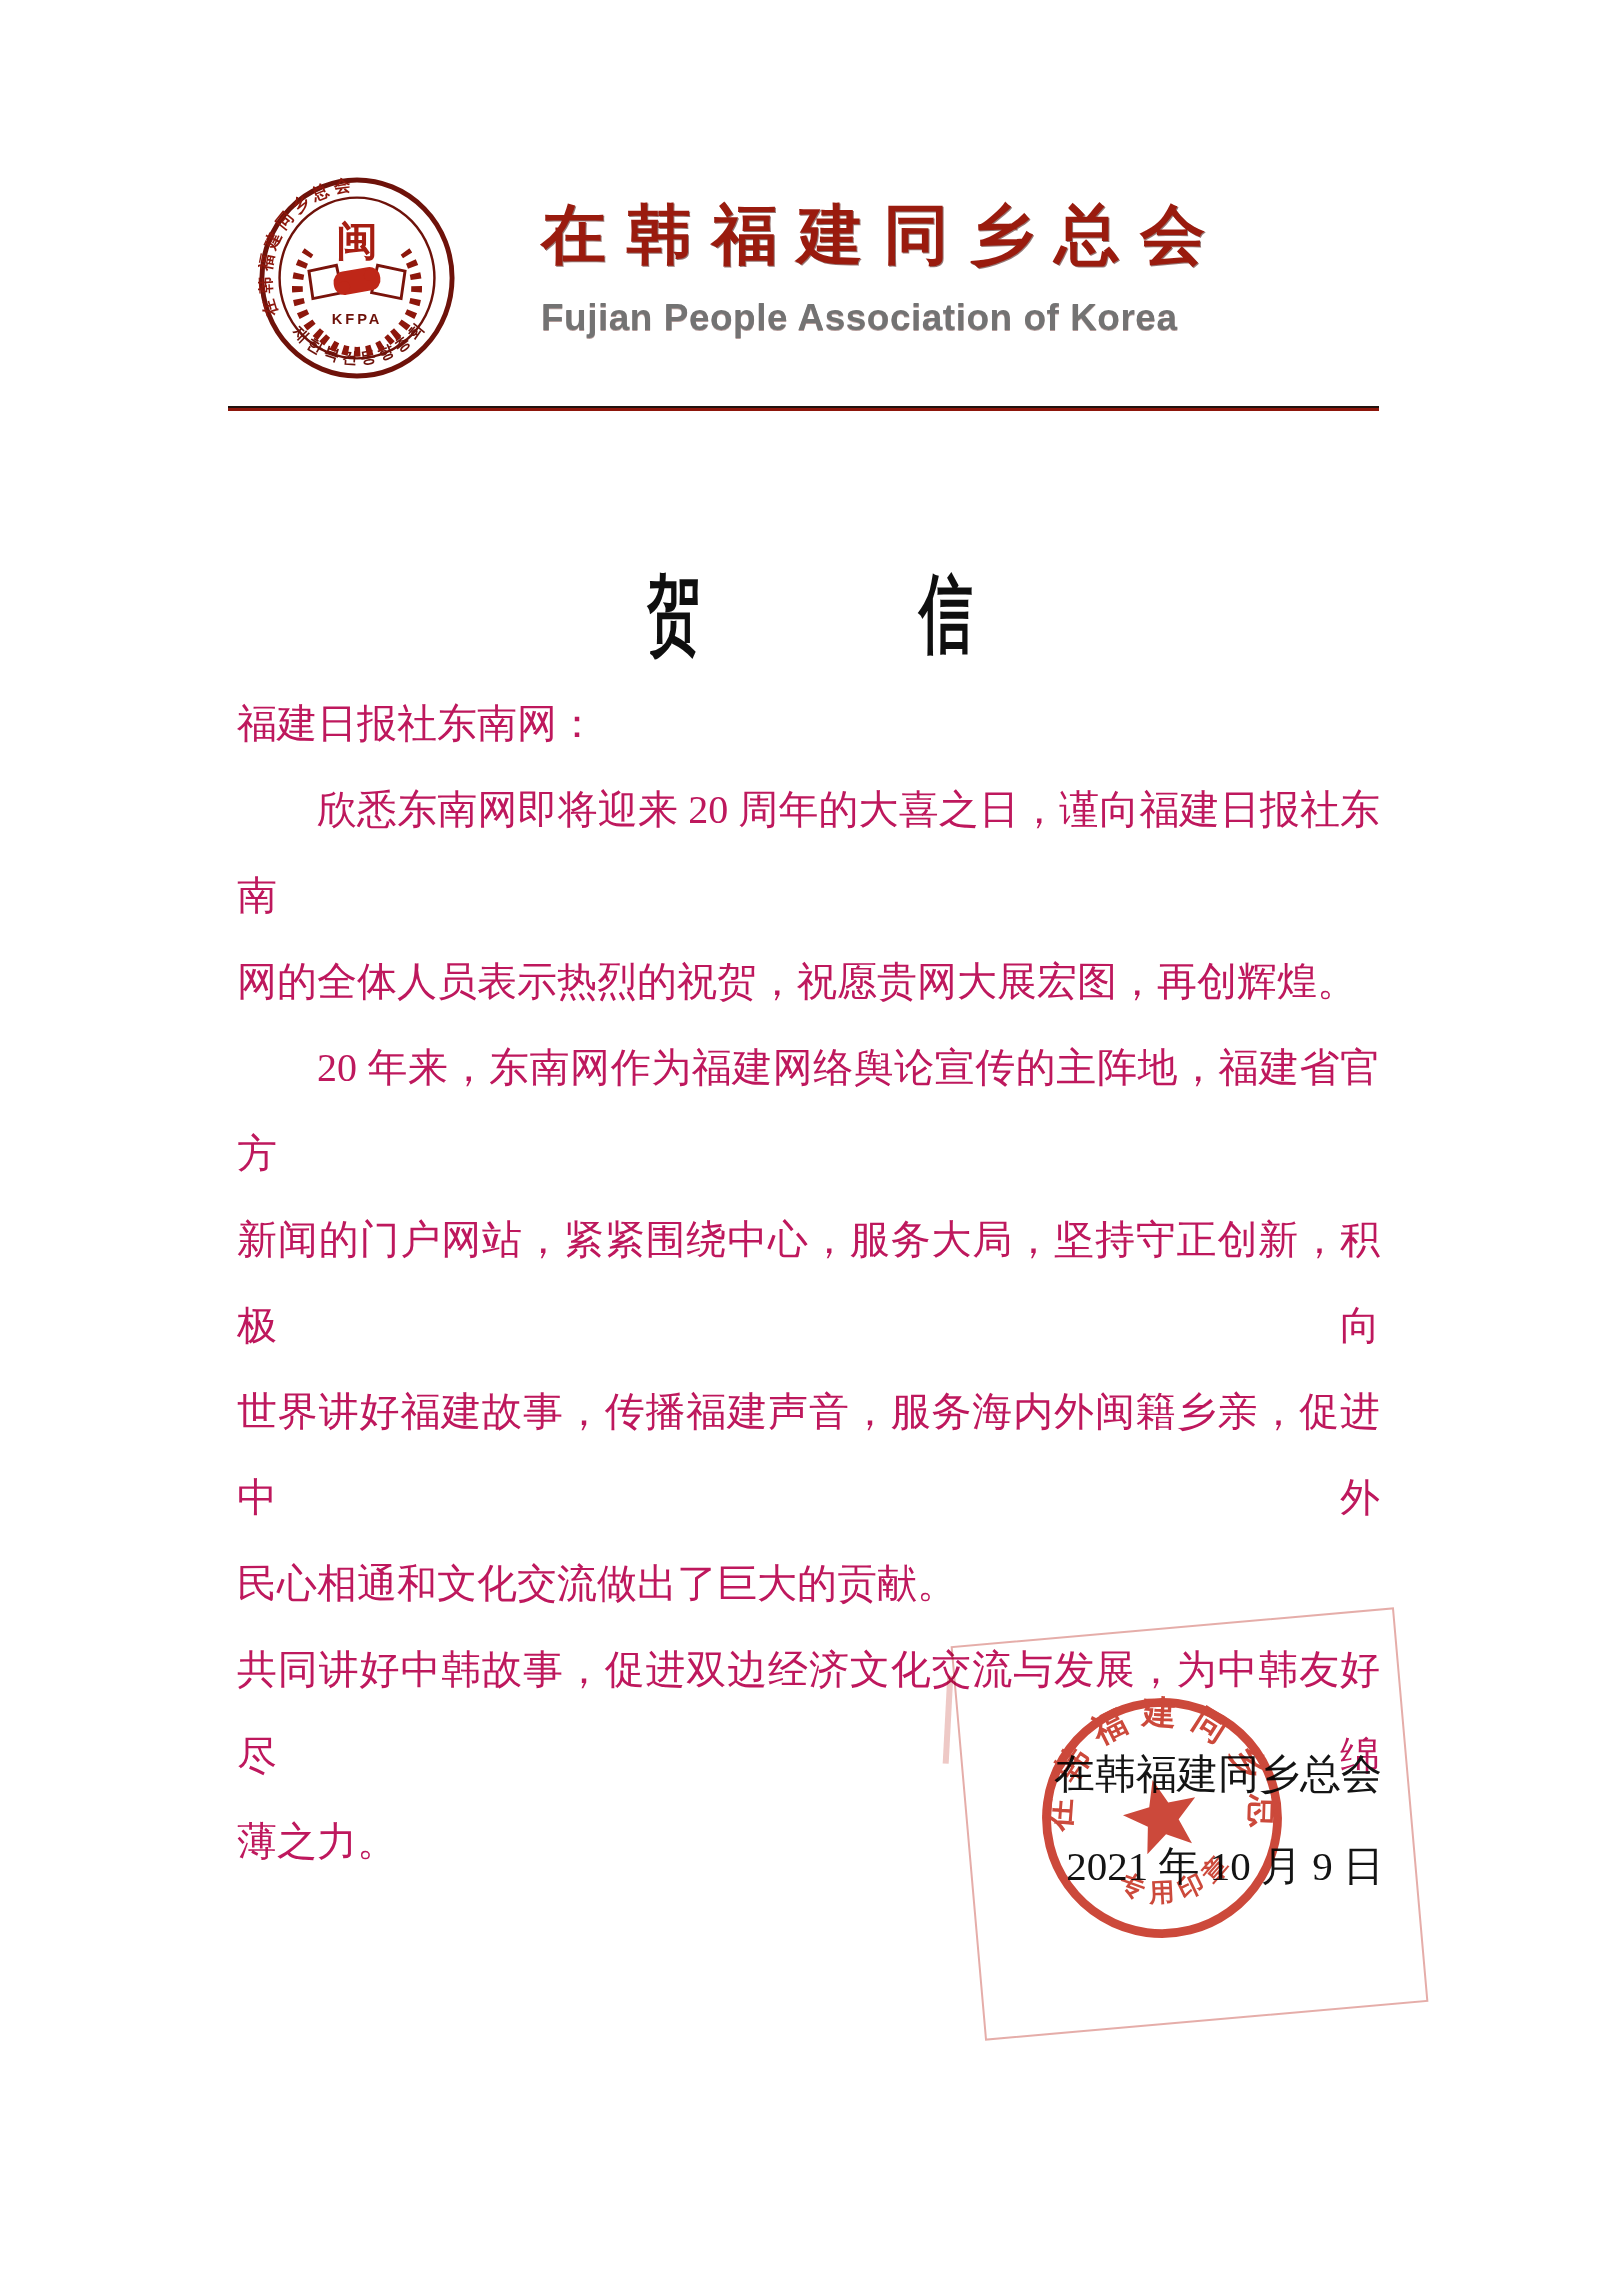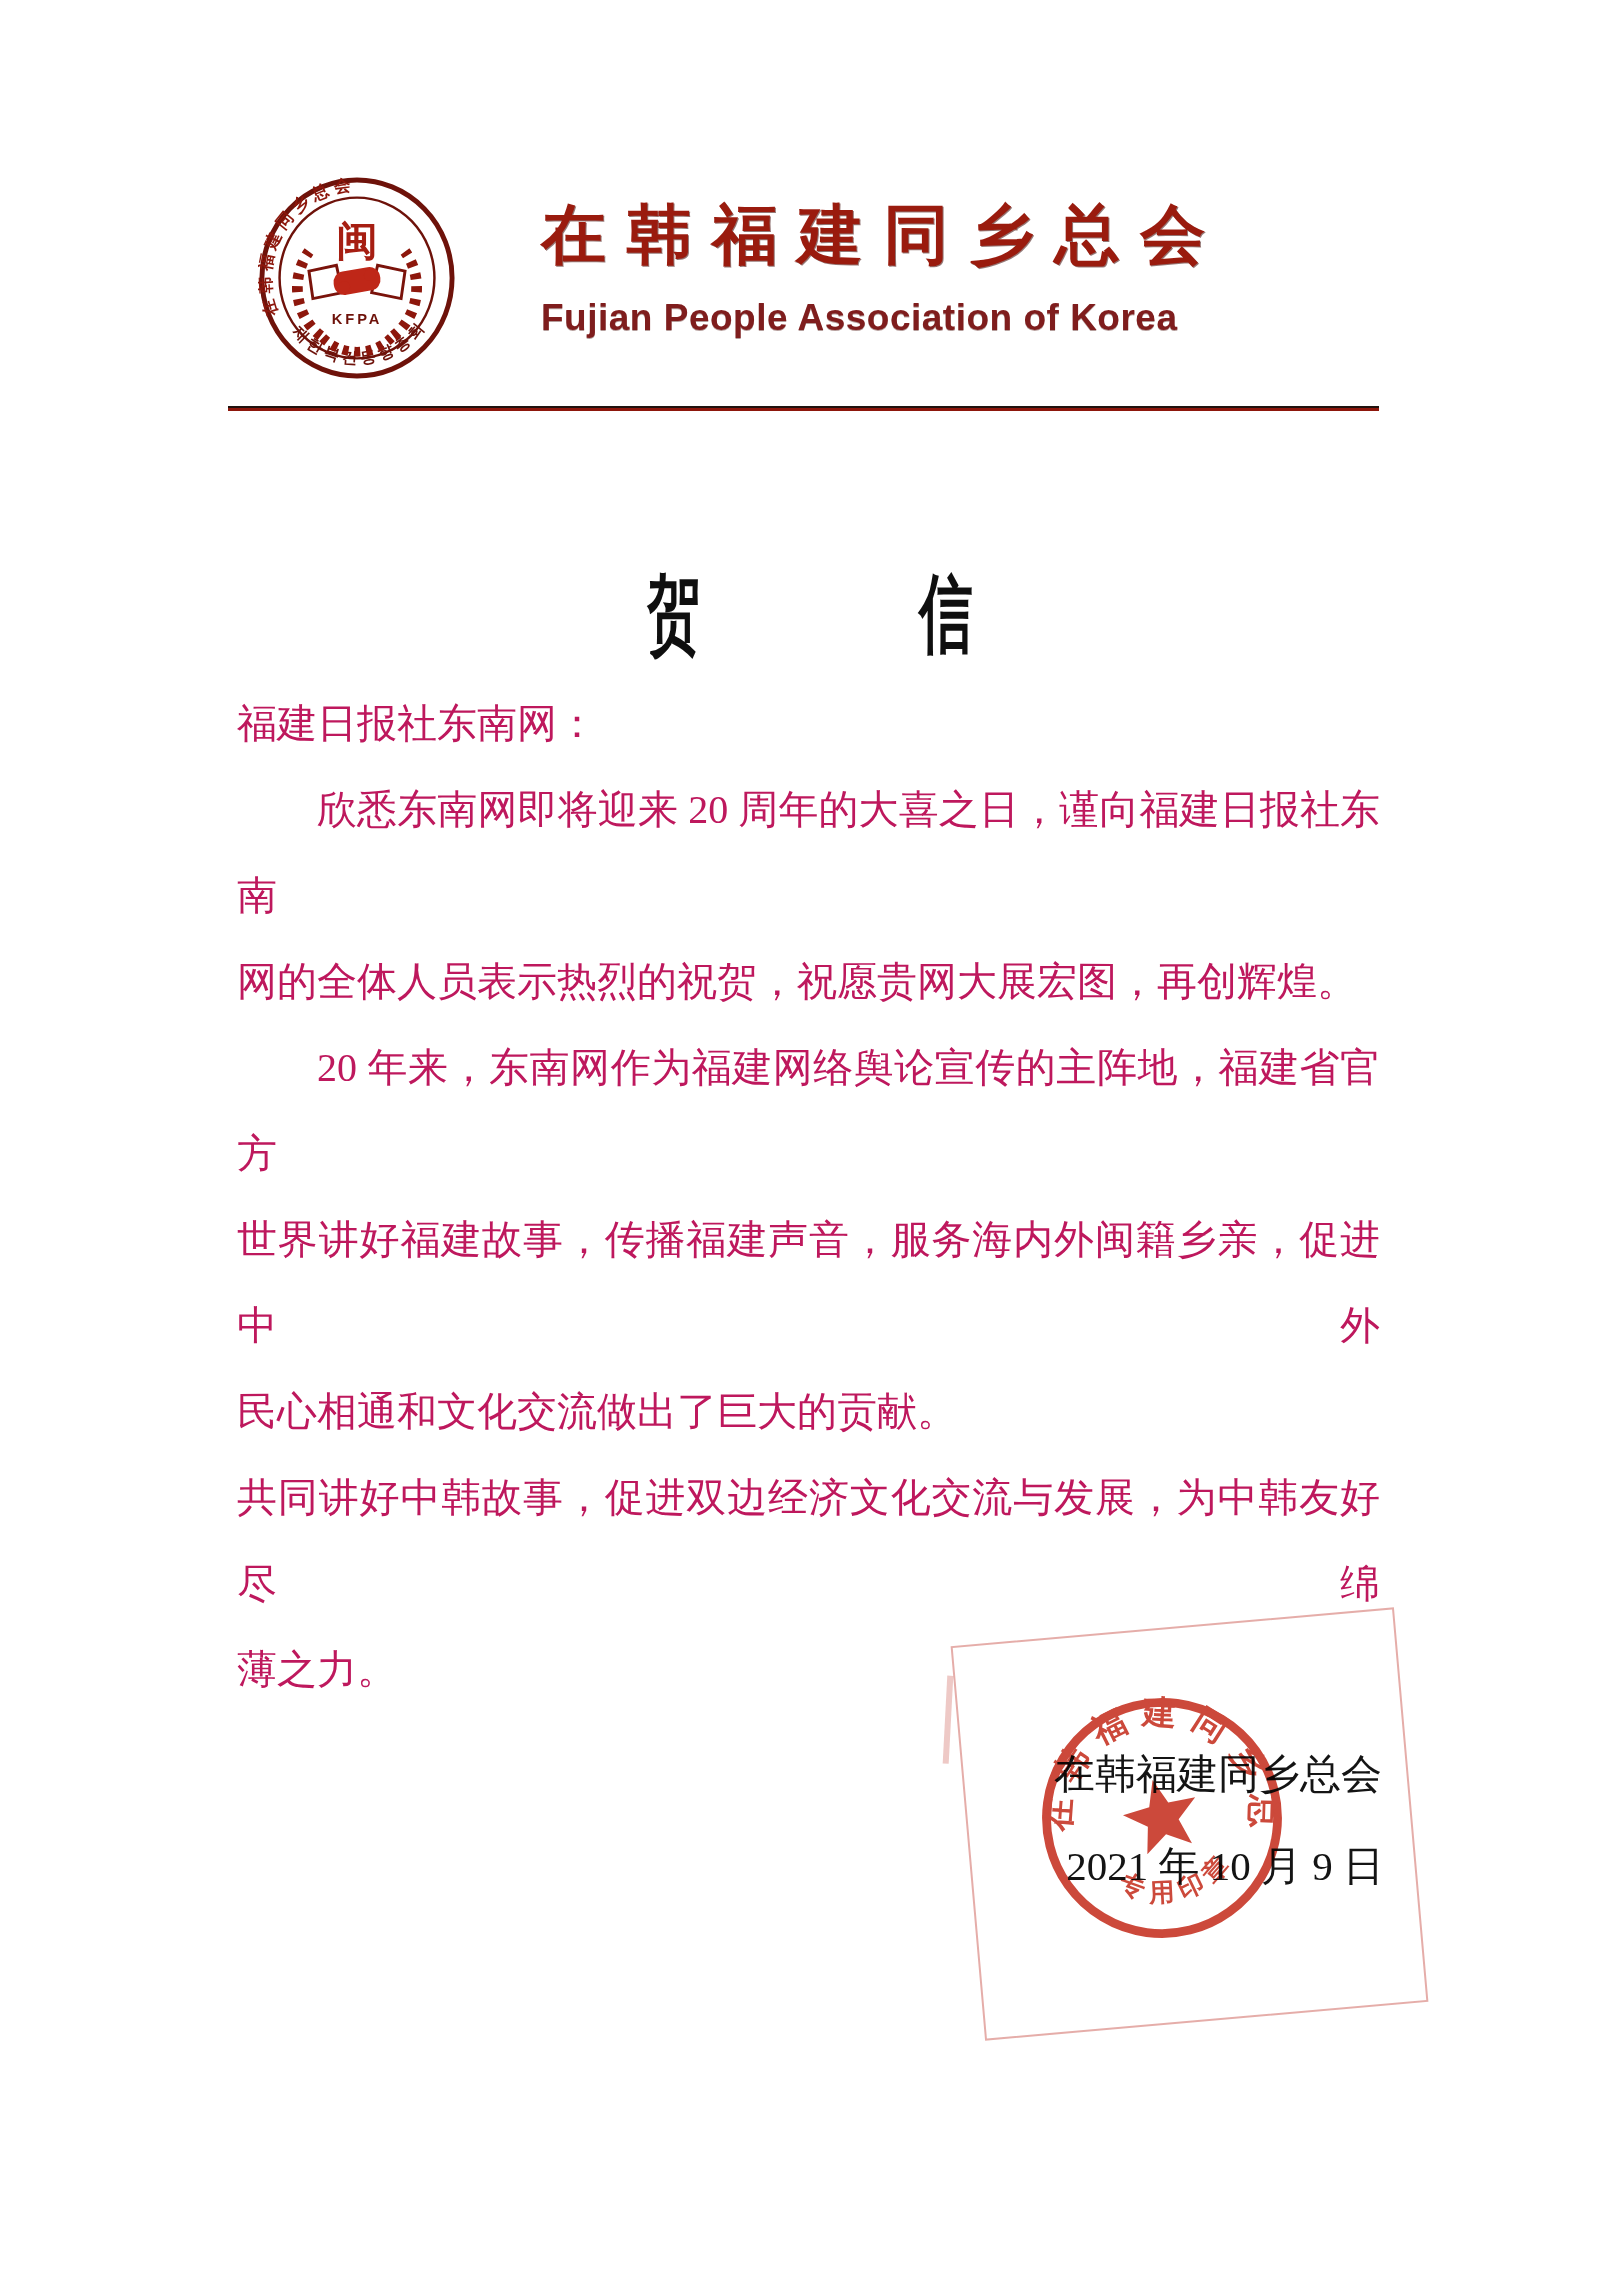--- a/index.html
+++ b/index.html
@@ -9,21 +9,21 @@
   }
   
   .logo{position:absolute;left:258px;top:177px;width:198px;height:202px;}
   .org-cn{
     position:absolute;left:541px;top:200px;font-size:65px;font-weight:bold;
     color:#9a1b0e;letter-spacing:20.6px;white-space:nowrap;line-height:1.1;
     text-shadow:1px 1px 0 rgba(60,8,4,.55);
   }
   .org-en{
     position:absolute;left:541px;top:297px;font-size:37px;font-weight:bold;
-    color:#7f1d1d;font-family:"Liberation Sans","DejaVu Sans",sans-serif;
+    color:#737373;font-family:"Liberation Sans","DejaVu Sans",sans-serif;
     letter-spacing:0.5px;white-space:nowrap;text-shadow:0 1px 0 rgba(70,10,5,.4);
   }
   .divider{
     position:absolute;left:228px;top:406px;width:1151px;height:4.9px;
     background:linear-gradient(to bottom,#20city 0,#20130f 45%,#8d170c 45%,#8d170c 100%);
     background:linear-gradient(to bottom,#20130f 0 45%,#8d170c 45% 100%);
   }
   
   .heading{
     position:absolute;left:0;top:571px;width:1620px;display:flex;justify-content:center;
@@ -95,20 +95,21 @@
   <div class="heading">
     <span>贺</span>
     <span>信</span>
   </div>
 
   <div class="body-text">
     <div class="line">福建日报社东南网：</div>
     <div class="line indent justify">欣悉东南网即将迎来 20 周年的大喜之日，谨向福建日报社东南</div>
     <div class="line">网的全体人员表示热烈的祝贺，祝愿贵网大展宏图，再创辉煌。</div>
     <div class="line indent justify">20 年来，东南网作为福建网络舆论宣传的主阵地，福建省官方</div>
+    <div class="line justify">新闻的门户网站，紧紧围绕中心，服务大局，坚持守正创新，积极向</div>
     <div class="line justify">世界讲好福建故事，传播福建声音，服务海内外闽籍乡亲，促进中外</div>
     <div class="line">民心相通和文化交流做出了巨大的贡献。</div>
     <div class="line justify">共同讲好中韩故事，促进双边经济文化交流与发展，为中韩友好尽绵</div>
     <div class="line">薄之力。</div>
   </div>
 
   <div class="sig-org">在韩福建同乡总会</div>
   <div class="sig-date">2021 年 10 月 9 日</div>
 
   <div class="stamp-rect"></div>

